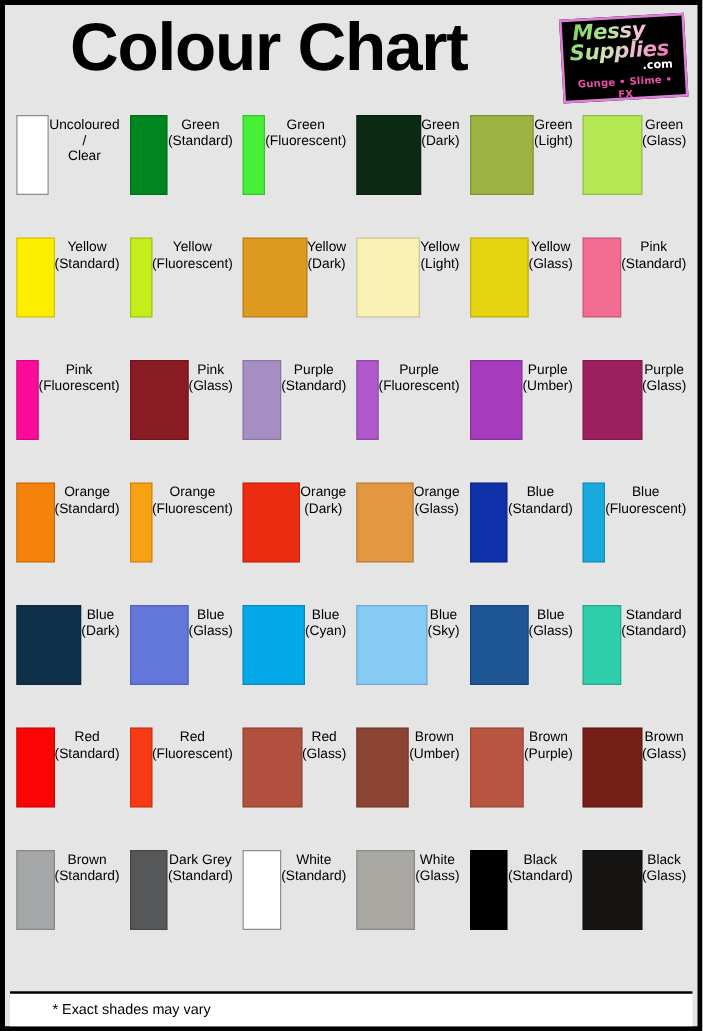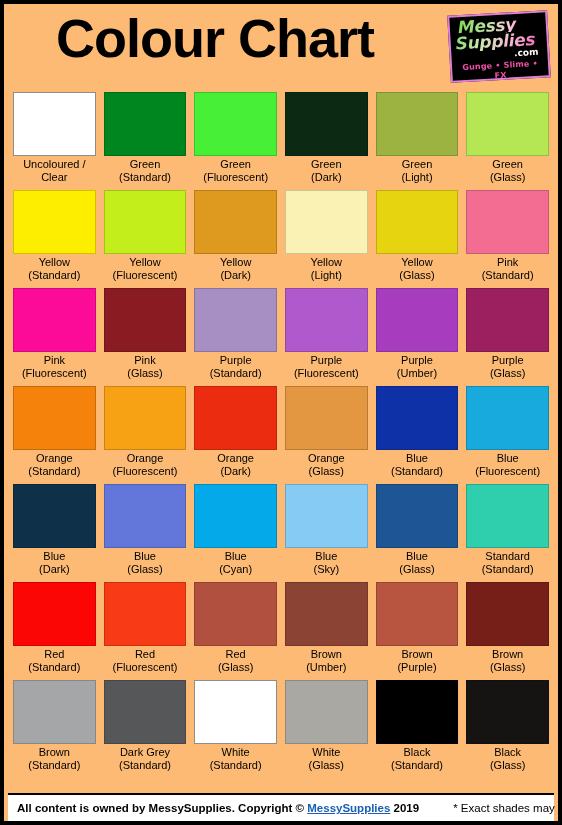--- a/index.html
+++ b/index.html
@@ -5,21 +5,21 @@
   html,body{margin:0;padding:0;background:#ffffff;}
   body{
     width:562px;height:825px;
     font-family:"Liberation Sans", sans-serif;
     overflow:hidden;
   }
   .page{
     position:relative;
     width:562px;height:825px;
     box-sizing:border-box;
-    background:#fdba74;
+    background:#e5e5e5;
     border:4px solid #000000;
   }
 
   
   .header{
     position:relative;
     height:84px;
     box-sizing:border-box;
     padding:0;
   }
@@ -104,21 +104,20 @@
     width:536px;
     display:grid;
     grid-template-columns:repeat(6,1fr);
     column-gap:8px;
     row-gap:0px;
   }
   .cell{
     width:100%;
     height:98px;
     display:flex;
-    flex-direction:column;
     align-items:stretch;
   }
   .swatch{
     width:100%;
     height:64px;
     box-sizing:border-box;
     border:1px solid rgba(0,0,0,0.18);
   }
   .swatch.outlined{ border:1px solid #8d8d8d; }
   .label{
@@ -344,19 +343,16 @@
         <div class="swatch" style="background: rgb(0, 0, 0);"></div>
         <div class="label"><span>Black</span><span class="l2">(Standard)</span></div>
       </div>
       <div class="cell">
         <div class="swatch" style="background: rgb(22, 20, 19);"></div>
         <div class="label"><span>Black</span><span class="l2">(Glass)</span></div>
       </div>
     </div>
 
   <div class="footer">
-    <div class="footer-left">
-      <span>All content is owned by MessySupplies. Copyright © </span><a class="footer-link" href="#">MessySupplies</a><span> 2019</span>
-    </div>
     <div class="footer-right">* Exact shades may vary</div>
   </div>
 
 </div>
 
 </body></html>

